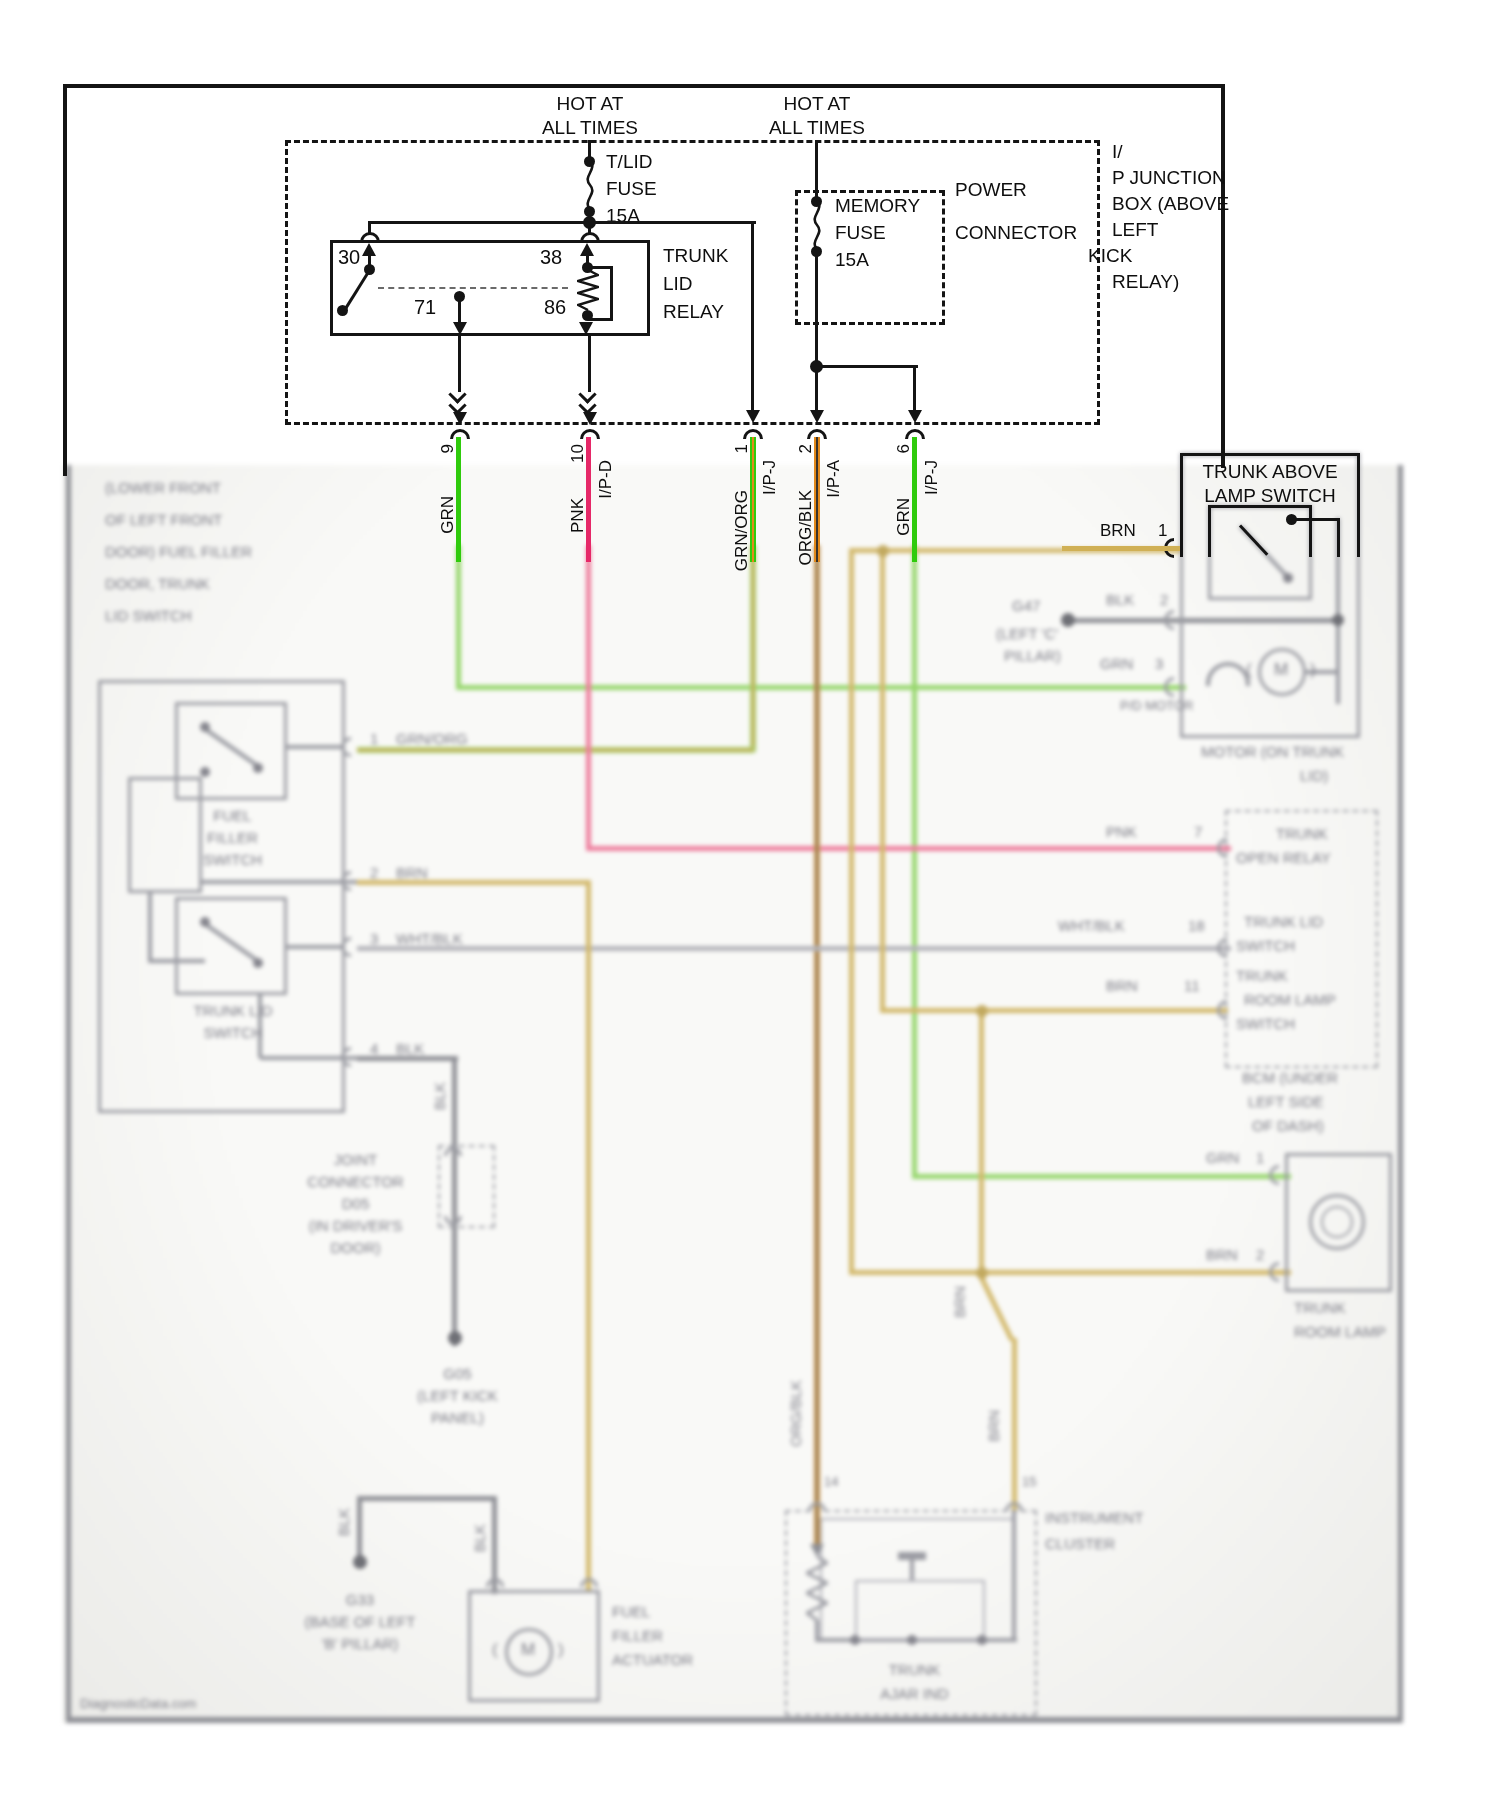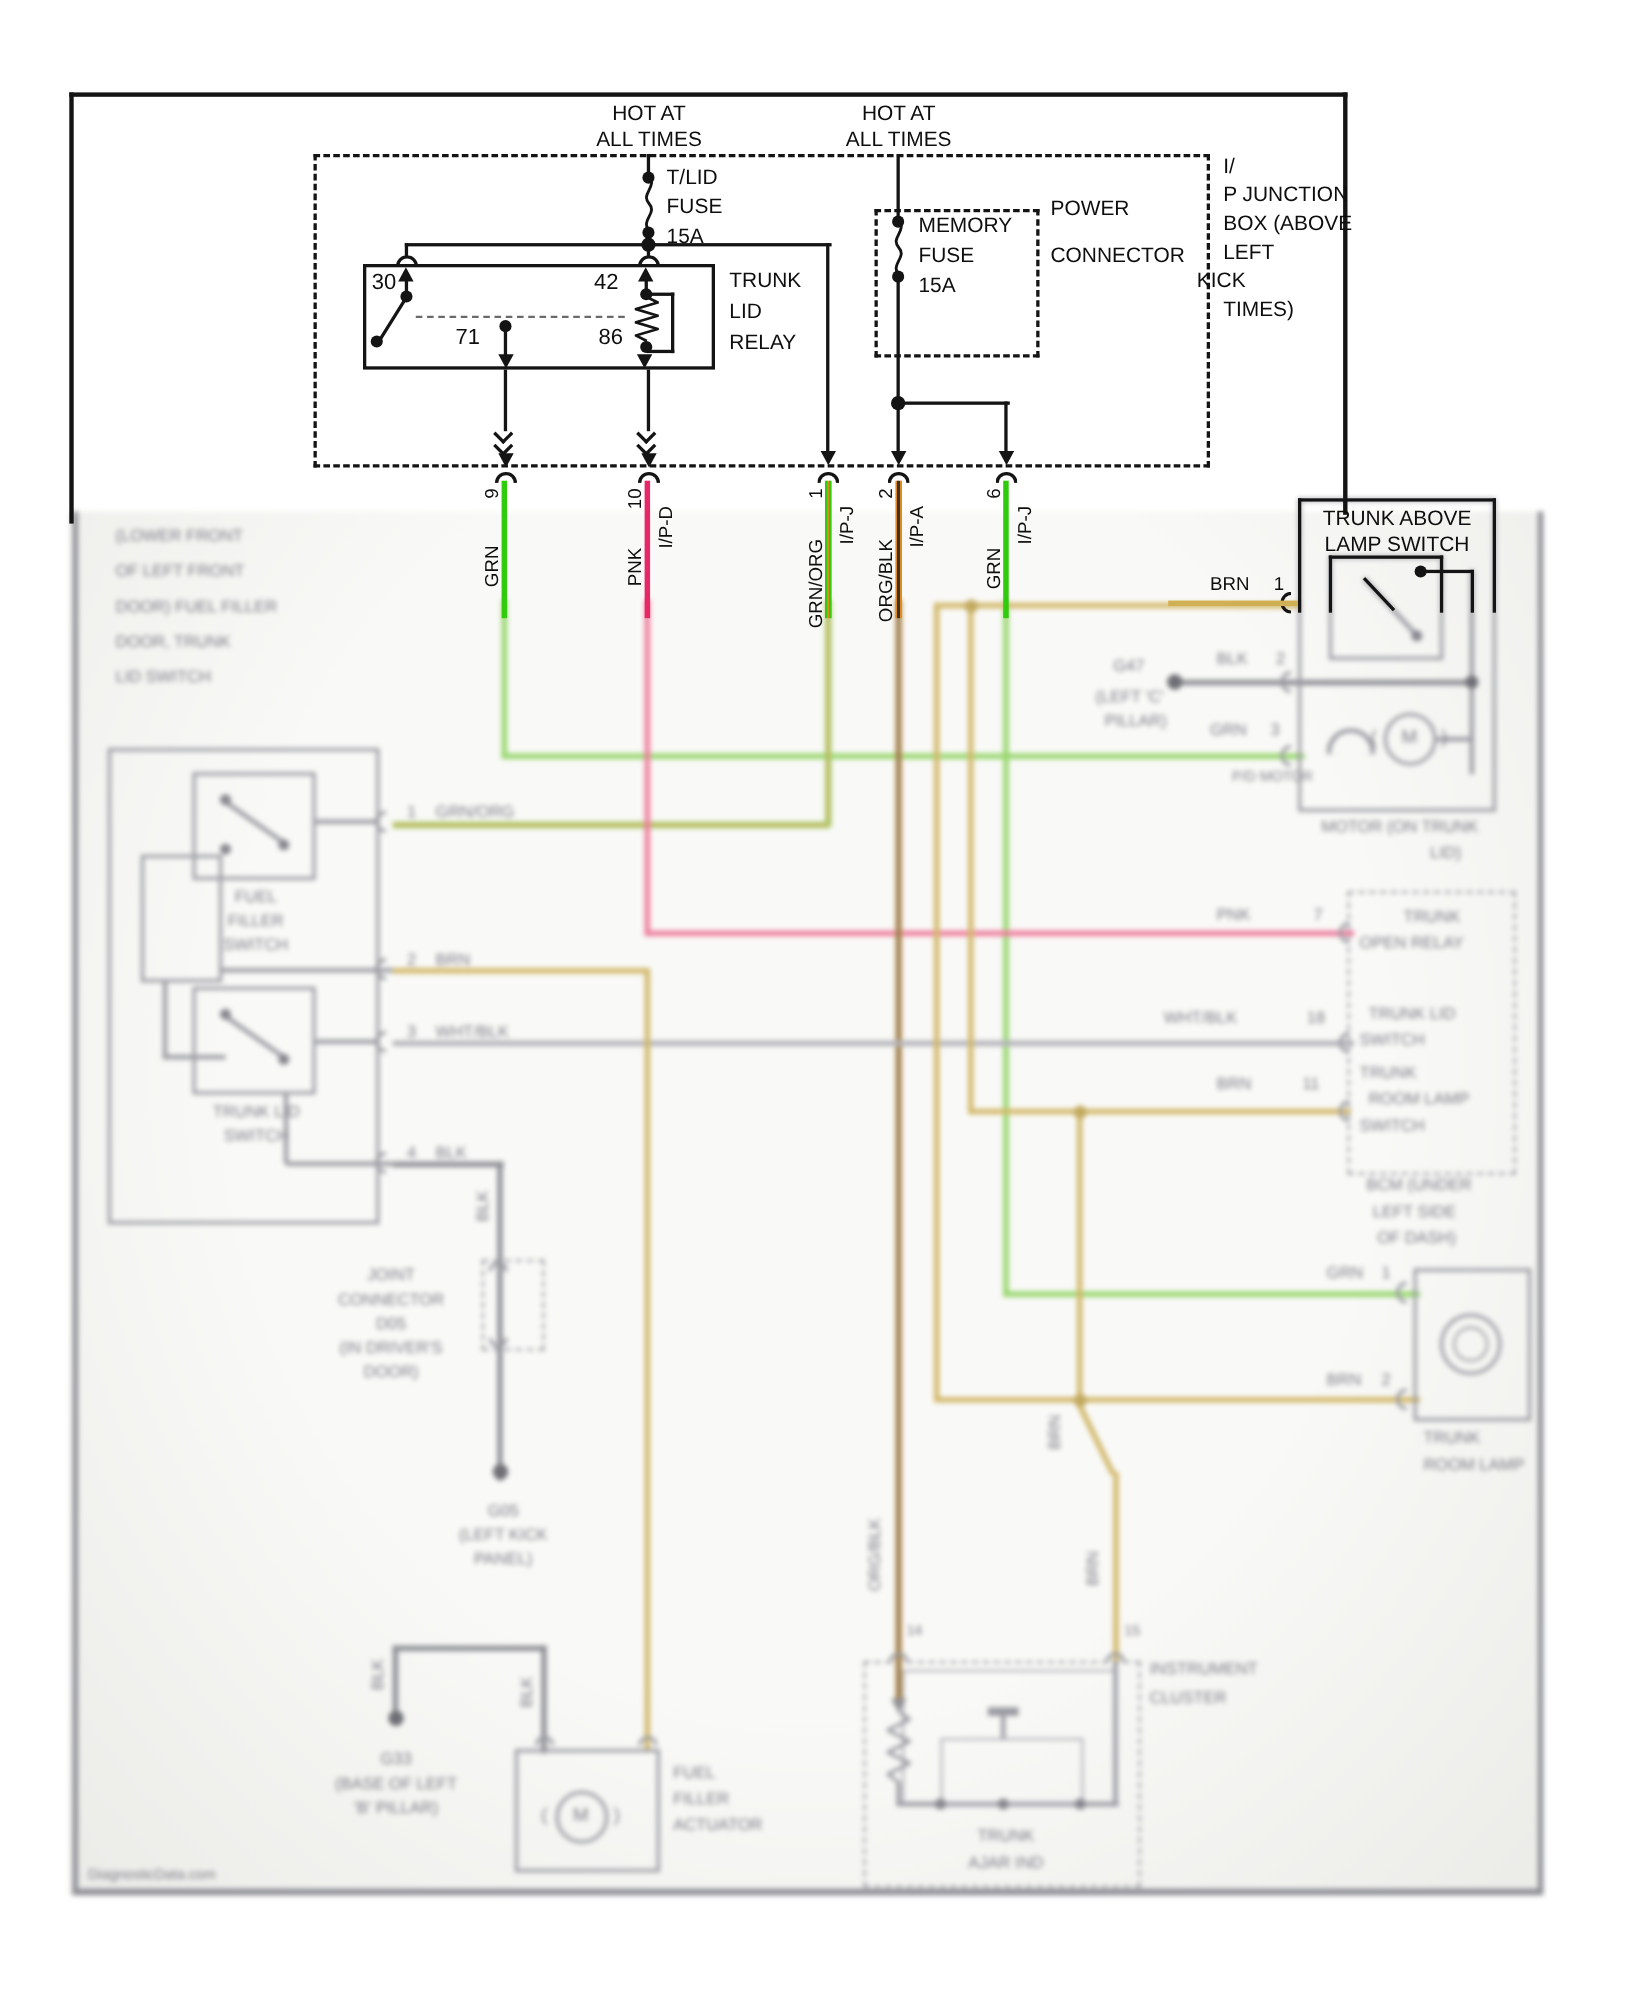--- a/index.html
+++ b/index.html
@@ -293,21 +293,21 @@
     <div class="ws" style="left:368px;top:221px;width:388px;height:3px"></div>
     <div class="ws" style="left:368px;top:221px;width:3px;height:13px"></div>
     <div class="ws" style="left:588px;top:225px;width:3px;height:9px"></div>
     <div class="arc" style="left:360px;top:232px"></div>
     <div class="arc" style="left:580px;top:232px"></div>
     <div class="ws" style="left:751px;top:221px;width:3px;height:191px"></div>
     <div class="ad" style="left:746px;top:410px"></div>
 
     <div class="bx" style="left:330px;top:240px;width:320px;height:96px"></div>
     <span class="rp" style="left:338px;top:246px">30</span>
-    <span class="rp" style="left:540px;top:246px">42</span>
+    <span class="rp" style="left:540px;top:246px">38</span>
     <span class="rp" style="left:414px;top:296px">71</span>
     <span class="rp" style="left:544px;top:296px">86</span>
     <div class="au" style="left:362px;top:243px"></div>
     <div class="ws" style="left:368px;top:254px;width:3px;height:12px"></div>
     <div class="dot" style="left:364px;top:264px;width:11px;height:11px"></div>
     <div class="ln" style="left:370px;top:268px;width:52px;transform:rotate(122deg)"></div>
     <div class="dot" style="left:337px;top:305px;width:11px;height:11px"></div>
     <div class="dsh" style="left:378px;top:287px;width:190px"></div>
     <div class="dot" style="left:454px;top:291px;width:11px;height:11px"></div>
     <div class="ws" style="left:458px;top:300px;width:3px;height:24px"></div>
@@ -353,21 +353,21 @@
     <div class="ws" style="left:913px;top:365px;width:3px;height:47px"></div>
     <div class="ad" style="left:908px;top:410px"></div>
     <div class="ws" style="left:815px;top:367px;width:3px;height:45px"></div>
     <div class="ad" style="left:810px;top:410px"></div>
 
     <span class="t" style="left:1112px;top:140px">I/</span>
     <span class="t" style="left:1112px;top:166px">P JUNCTION</span>
     <span class="t" style="left:1112px;top:192px">BOX (ABOVE</span>
     <span class="t" style="left:1112px;top:218px">LEFT</span>
     <span class="t" style="left:1088px;top:244px">KICK</span>
-    <span class="t" style="left:1112px;top:270px">TIMES)</span>
+    <span class="t" style="left:1112px;top:270px">RELAY)</span>
 
     <div class="arc" style="left:450px;top:429px"></div>
     <div class="arc" style="left:580px;top:429px"></div>
     <div class="arc" style="left:743px;top:429px"></div>
     <div class="arc" style="left:807px;top:429px"></div>
     <div class="arc" style="left:905px;top:429px"></div>
     <div class="gs" style="left:456px;top:437px;width:5px;height:125px"></div>
     <div class="ps" style="left:586px;top:437px;width:5px;height:125px"></div>
     <div class="gos" style="left:750px;top:437px;width:6px;height:125px"></div>
     <div class="obs" style="left:814px;top:437px;width:6px;height:125px"></div>

